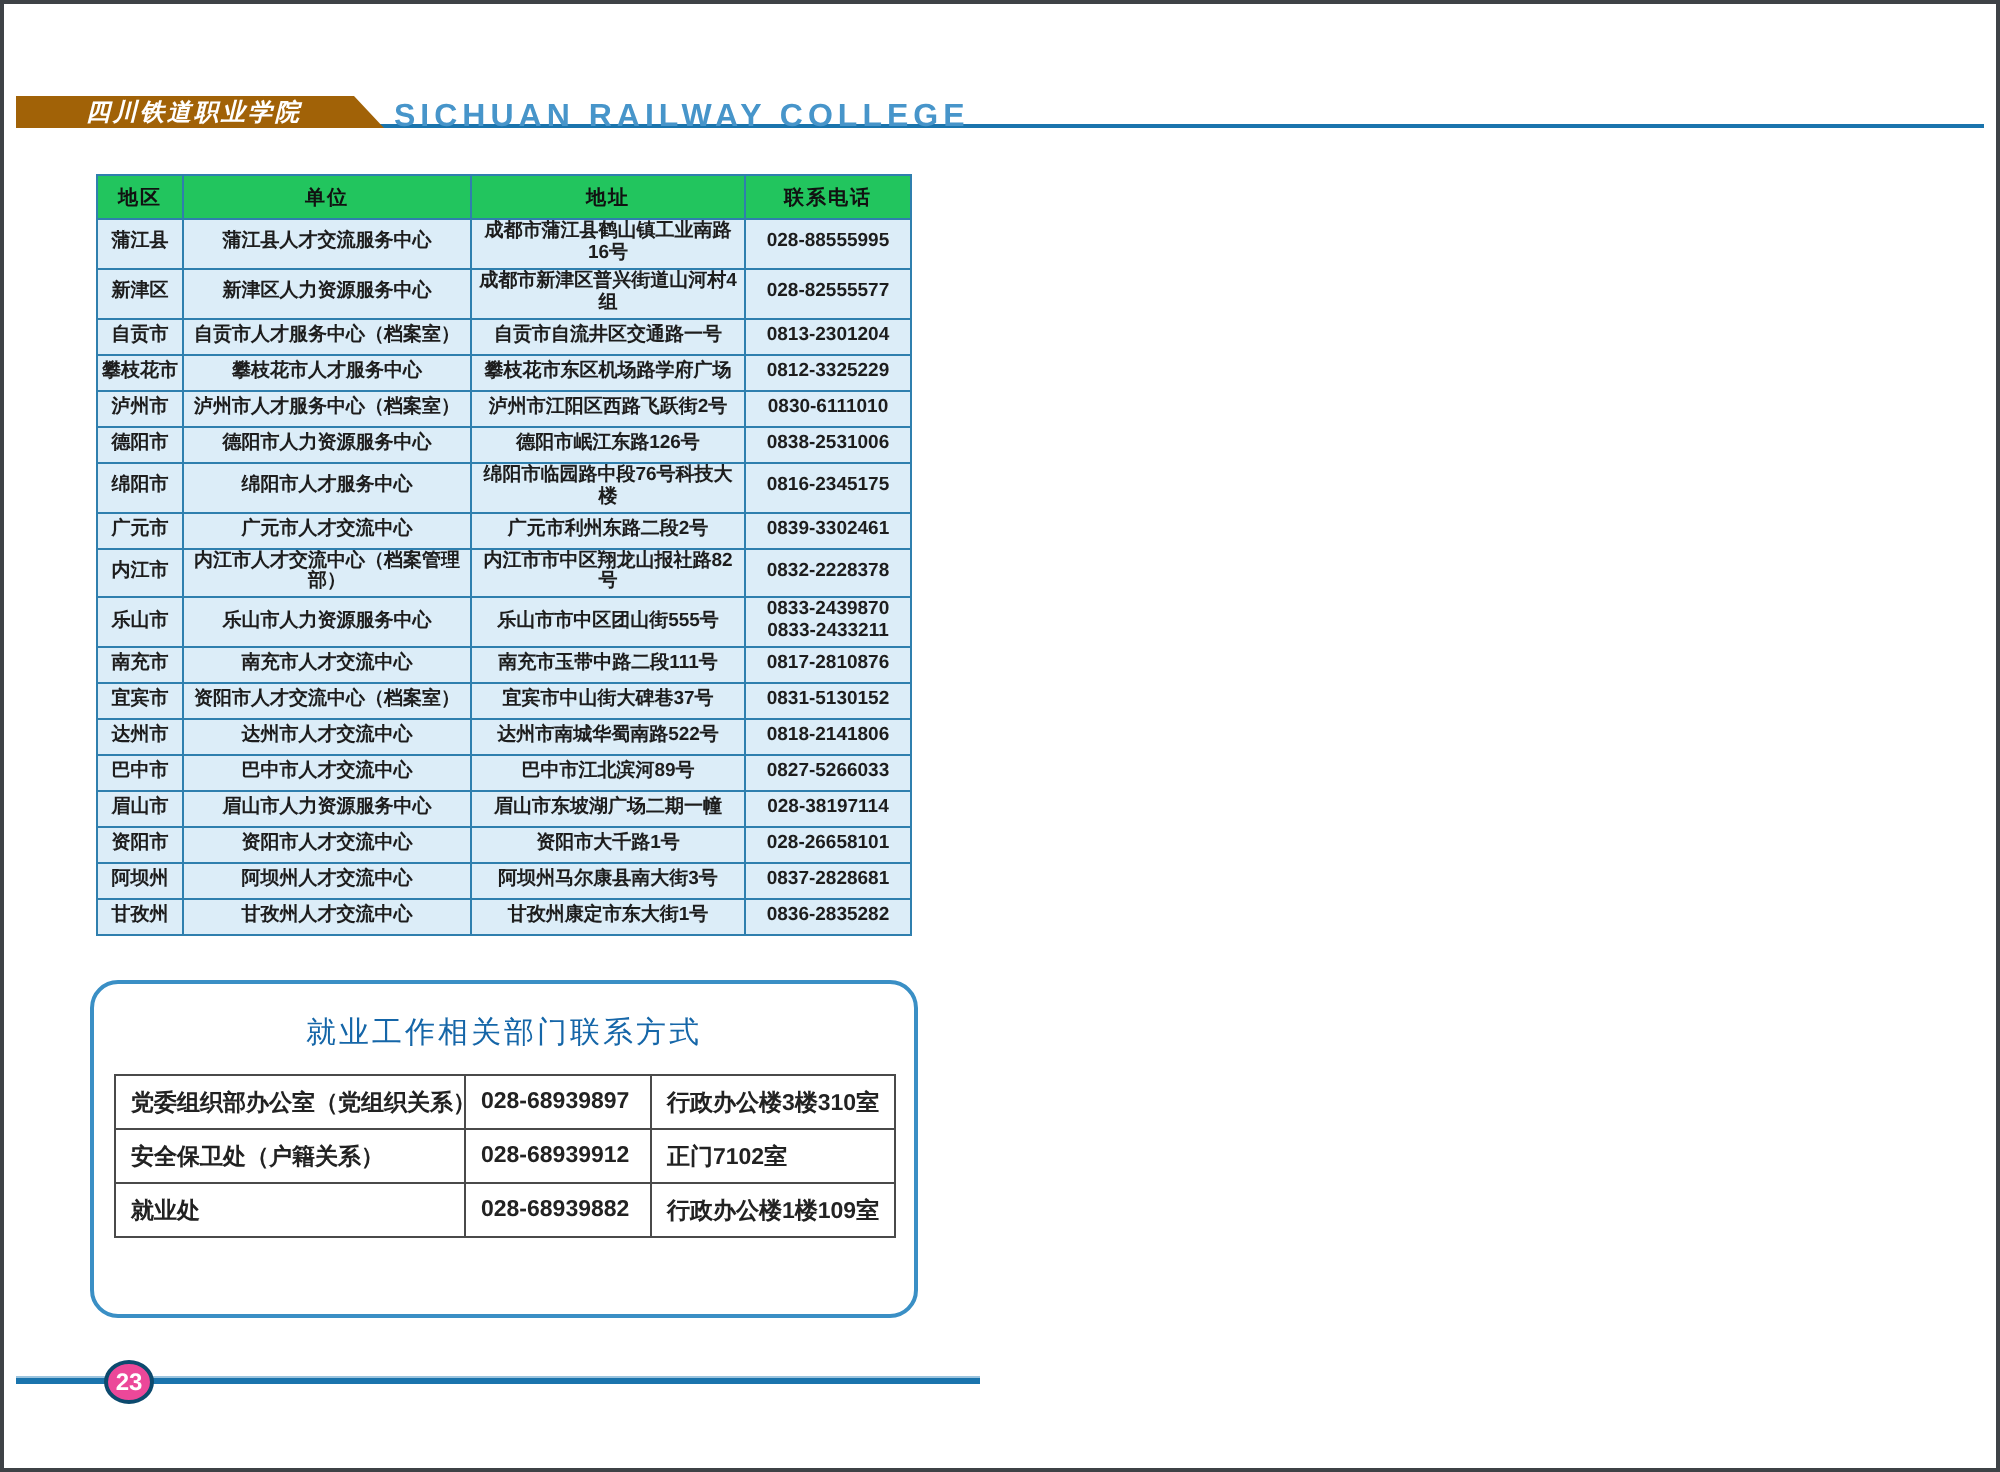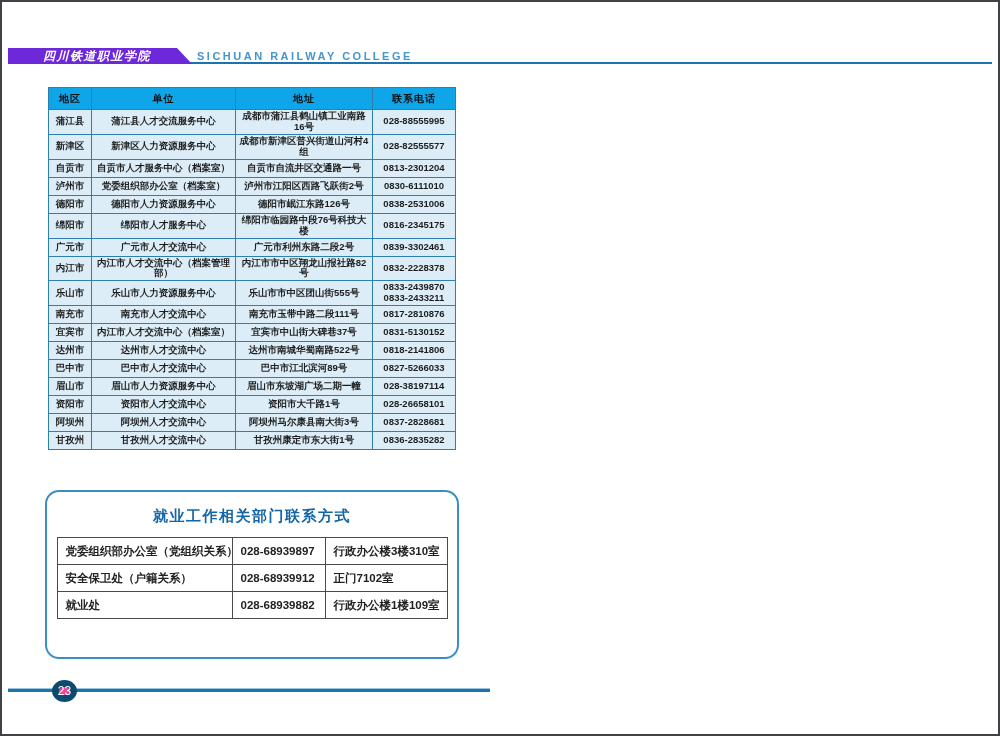--- a/index.html
+++ b/index.html
@@ -9,71 +9,71 @@
   }
   .frame {
     position:absolute; inset:0; border:2px solid #3e4246; box-sizing:border-box;
     pointer-events:none; z-index:50;
   }
   
   .top-line {
     position:absolute; left:8px; top:61.5px; width:984px; height:2px; background:#1a74ad;
   }
   .top-bar {
-    position:absolute; left:8px; top:48px; width:184px; height:16px; background:#6d28d9;
+    position:absolute; left:8px; top:48px; width:184px; height:16px; background:#a16207;
     clip-path:polygon(0 0, calc(100% - 15px) 0, 100% 100%, 0 100%);
     color:#ffffff; display:flex; align-items:center; box-sizing:border-box; padding-left:35px;
     font-family:"DejaVu Serif","Liberation Serif",serif;
     font-size:12px; font-weight:bold; font-style:italic; letter-spacing:1.5px; white-space:nowrap;
   }
   .en-name {
-    position:absolute; left:197px; top:50px; font-size:11px; font-weight:bold;
+    position:absolute; left:197px; top:50px; font-size:16px; font-weight:bold;
     color:#4795ca; letter-spacing:2.5px; white-space:nowrap;
   }
   
   table.contact {
     position:absolute; left:48px; top:87px; width:407px;
     border-collapse:collapse; table-layout:fixed;
     font-size:9.5px; font-weight:600; color:#1d1d1d; text-align:center;
   }
   table.contact th, table.contact td { border:1px solid #2f7fae; }
   table.contact th {
-    background:#0ea5e9; height:19px; font-size:10px; letter-spacing:1px; color:#111;
+    background:#22c55e; height:19px; font-size:10px; letter-spacing:1px; color:#111;
   }
   table.contact td {
     background:#dcedf8; height:15px; padding:1px 2px; line-height:1.15;
     white-space:pre-line; overflow:hidden;
   }
   
   .dept-box {
     position:absolute; left:45px; top:490px; width:414px; height:169px;
     border:2px solid #3a8fc5; border-radius:14px; box-sizing:border-box; background:#fff;
   }
   .dept-title {
-    text-align:center; margin-top:15px; font-size:15px; font-weight:bold;
+    text-align:center; margin-top:15px; font-size:15px; font-weight:normal;
     color:#1566a8; letter-spacing:1.5px;
   }
   table.dept {
     margin:11px auto 0; width:390px; border-collapse:collapse; table-layout:fixed;
     font-size:11.5px; font-weight:600; color:#222;
   }
   table.dept td {
     border:1.5px solid #4a4a4a; height:26px; padding:0 8px; text-align:left;
     white-space:nowrap; overflow:hidden;
   }
   
   .footer-line {
     position:absolute; left:8px; top:688px; width:482px; height:3px;
     background:#1a74ad; border-top:1px solid #9cc4de;
   }
   .page-badge {
     position:absolute; left:52px; top:680px; width:25px; height:22px;
-    border-radius:50%; background:#ec4899; color:#fff; font-size:12px; font-weight:normal;
+    border-radius:50%; background:#ec4899; color:#fff; font-size:12px; font-weight:bold;
     display:flex; align-items:center; justify-content:center;
-    border:7px solid #0c4a6e; box-sizing:border-box; z-index:5;
+    border:2px solid #0c4a6e; box-sizing:border-box; z-index:5;
   }
 </style>
 </head>
 <body>
 
 <div class="frame"></div>
 
 <div class="top-line"></div>
 <div class="top-bar">
   <span>四川铁道职业学院</span>
@@ -108,22 +108,28 @@
         <td>成都市新津区普兴街道山河村4组</td>
         <td>028-82555577</td>
       </tr>
       <tr>
         <td>自贡市</td>
         <td>自贡市人才服务中心（档案室）</td>
         <td>自贡市自流井区交通路一号</td>
         <td>0813-2301204</td>
       </tr>
       <tr>
+        <td>攀枝花市</td>
+        <td>攀枝花市人才服务中心</td>
+        <td>攀枝花市东区机场路学府广场</td>
+        <td>0812-3325229</td>
+      </tr>
+      <tr>
         <td>泸州市</td>
-        <td>党委组织部办公室（档案室）</td>
+        <td>泸州市人才服务中心（档案室）</td>
         <td>泸州市江阳区西路飞跃街2号</td>
         <td>0830-6111010</td>
       </tr>
       <tr>
         <td>德阳市</td>
         <td>德阳市人力资源服务中心</td>
         <td>德阳市岷江东路126号</td>
         <td>0838-2531006</td>
       </tr>
       <tr>
@@ -152,21 +158,21 @@
 0833-2433211</td>
       </tr>
       <tr>
         <td>南充市</td>
         <td>南充市人才交流中心</td>
         <td>南充市玉带中路二段111号</td>
         <td>0817-2810876</td>
       </tr>
       <tr>
         <td>宜宾市</td>
-        <td>内江市人才交流中心（档案室）</td>
+        <td>资阳市人才交流中心（档案室）</td>
         <td>宜宾市中山街大碑巷37号</td>
         <td>0831-5130152</td>
       </tr>
       <tr>
         <td>达州市</td>
         <td>达州市人才交流中心</td>
         <td>达州市南城华蜀南路522号</td>
         <td>0818-2141806</td>
       </tr>
       <tr>

